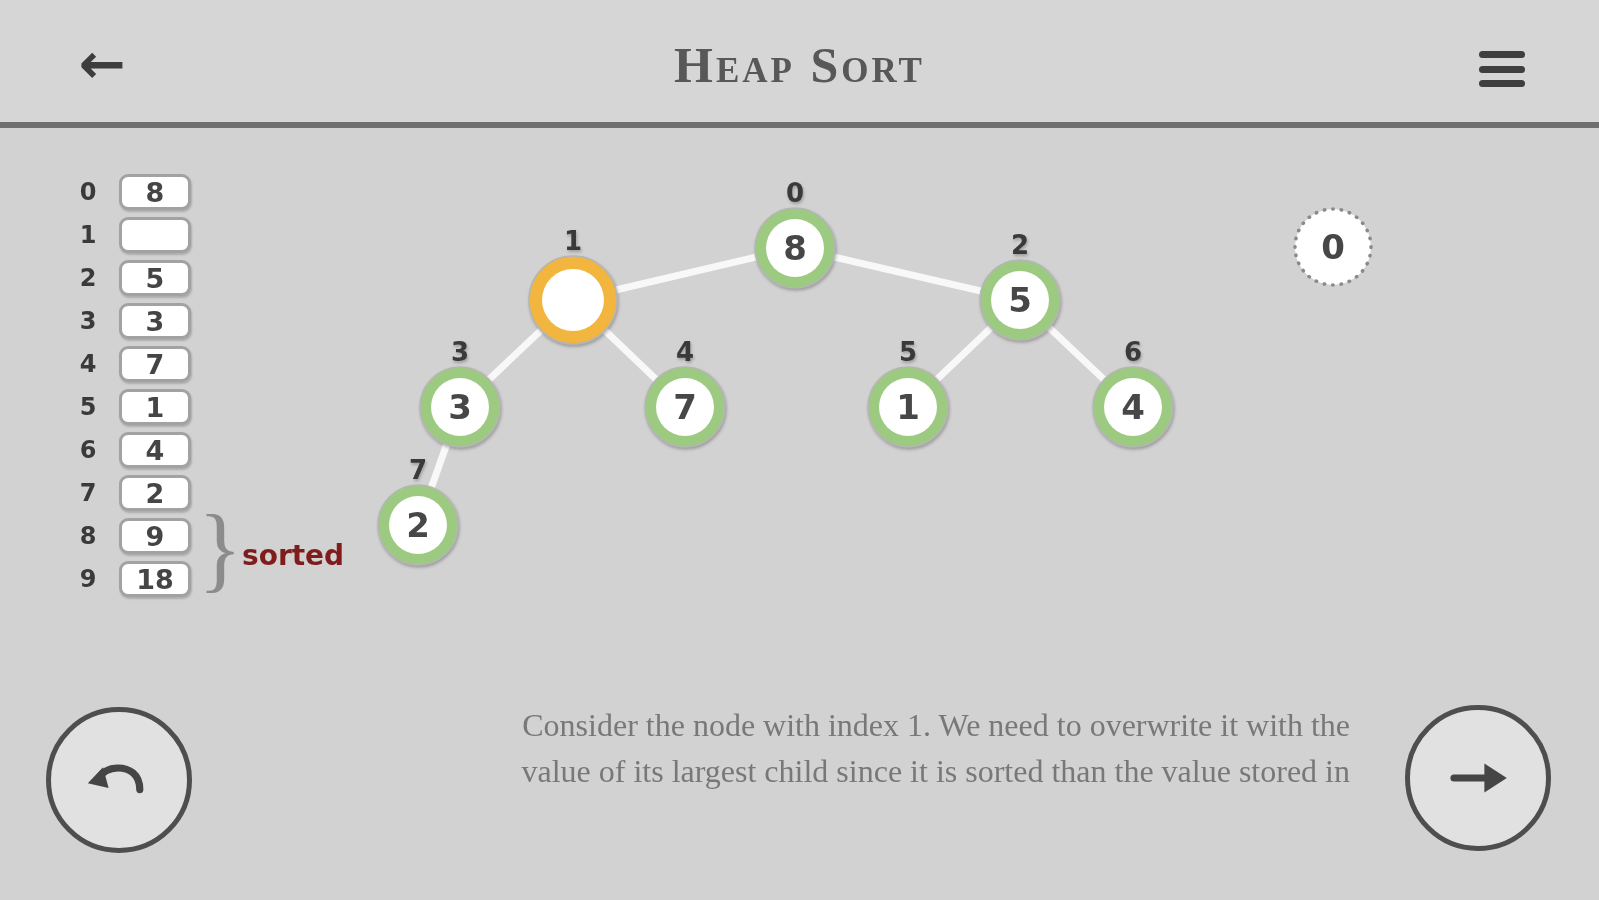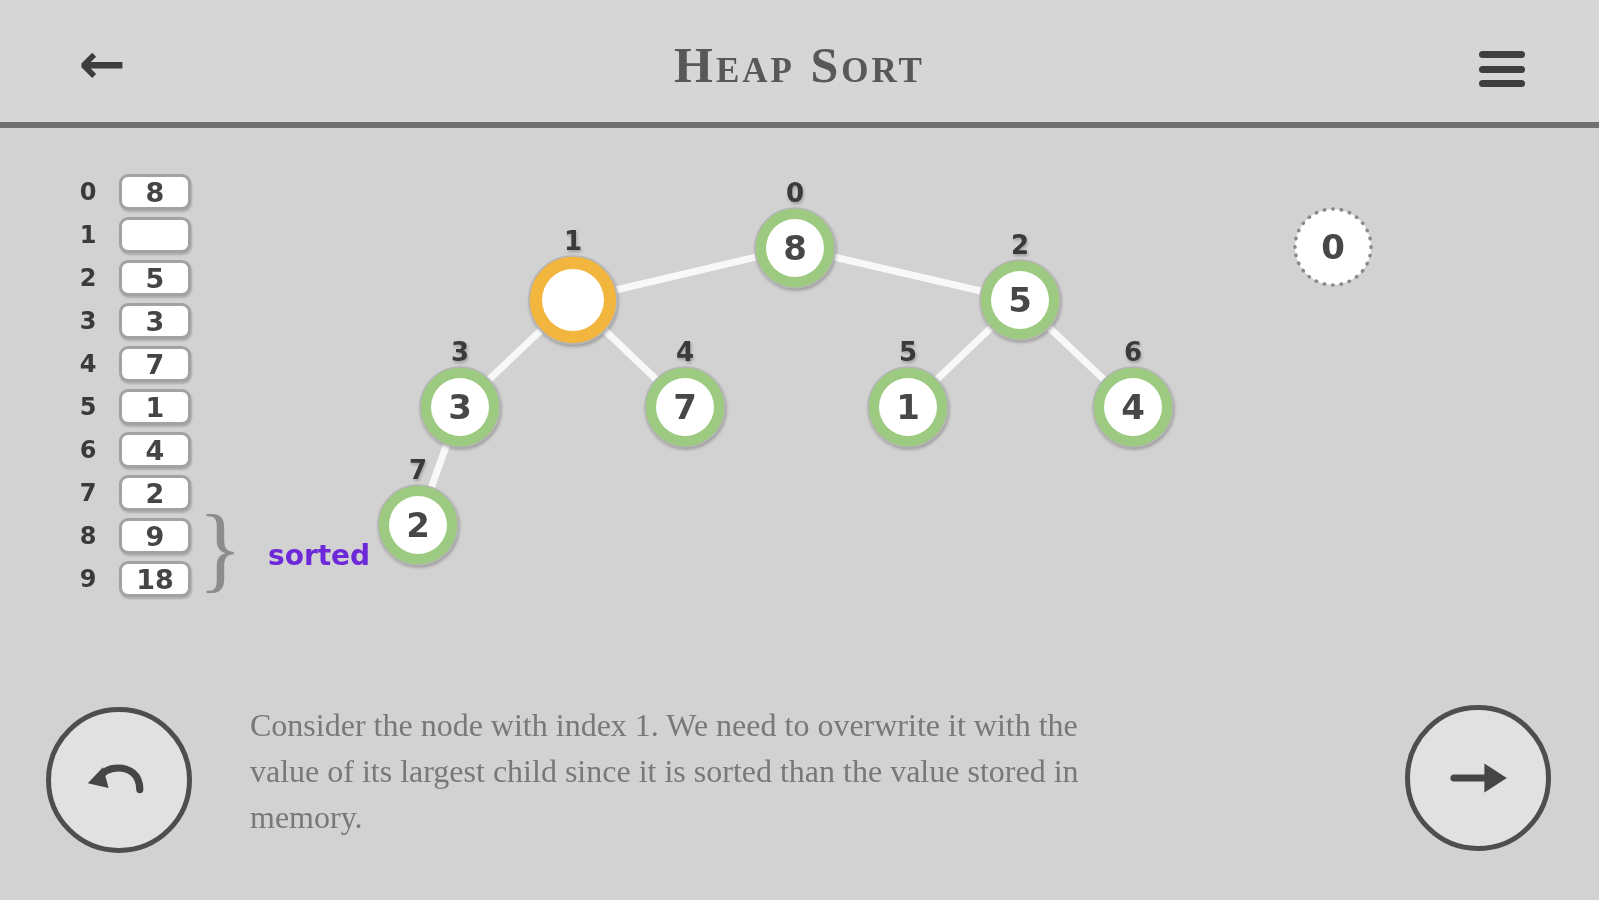--- a/index.html
+++ b/index.html
@@ -48,37 +48,37 @@
     text-align:center; font-size:27px; font-weight:bold; color:#454545;
     line-height:31px;
   }
   .sorted-brace {
     position:absolute; left:197px; top:496px;
     font-family:"Liberation Serif", serif; font-size:96px; line-height:104px;
     color:#8c8c8c; transform:scaleX(0.95);
   }
   .sorted-label {
     position:absolute; left:242px; top:539px;
-    font-size:28px; font-weight:600; color:#6d28d9;margin-left:26px;
+    font-size:28px; font-weight:600; color:#7f1d1d;
   }
   
   .tree-svg { position:absolute; left:0; top:0; width:1599px; height:900px; }
   .tree-node { filter:drop-shadow(1px 2px 1.5px rgba(0,0,0,0.25)); }
   .node-value {
     font-family:"DejaVu Sans", sans-serif; font-size:34px; font-weight:bold;
     fill:#474747; text-anchor:middle;
   }
   .node-index {
     font-family:"DejaVu Sans", sans-serif; font-size:26px; font-weight:bold;
     fill:#3a3a3a; text-anchor:middle;
   }
   
   .caption {
     position:absolute; left:250px; width:1100px; top:702px;
-    text-align:left;
+    text-align:right;
     font-family:"Liberation Serif", serif;
     font-size:32px; line-height:46px; color:#787878;
   }
   .nav-btn {
     position:absolute; width:146px; height:146px; border-radius:50%;
     background:#e1e1e1; border:5px solid #4e4e4e; box-sizing:border-box;
     padding:0; cursor:pointer;
     display:flex; align-items:center; justify-content:center;
   }
   .nav-btn svg { display:block; }
@@ -205,21 +205,20 @@
       </g>
       <g>
         <circle cx="1333" cy="247" r="38" fill="#ffffff" stroke="#8a8a8a" stroke-width="3.5" stroke-dasharray="0.5 8" stroke-linecap="round"></circle>
         <text x="1333" y="259" class="node-value">0</text>
       </g>
     </svg>
 
   <div class="caption">
     <div>Consider the node with index 1. We need to overwrite it with the</div>
     <div>value of its largest child since it is sorted than the value stored in</div>
-    <div>memory.</div>
   </div>
 
   <button class="nav-btn undo-btn">
     <svg width="80" height="80" viewBox="0 0 100 100">
       <path d="M76 62 C76 42 62 35 49 35 C37 35 28 41 23 50" fill="none" stroke="#454545" stroke-width="9" stroke-linecap="round"></path>
       <polygon points="11,54 30,34 37,60" fill="#454545"></polygon>
     </svg>
   </button>
 
   <button class="nav-btn next-btn">

